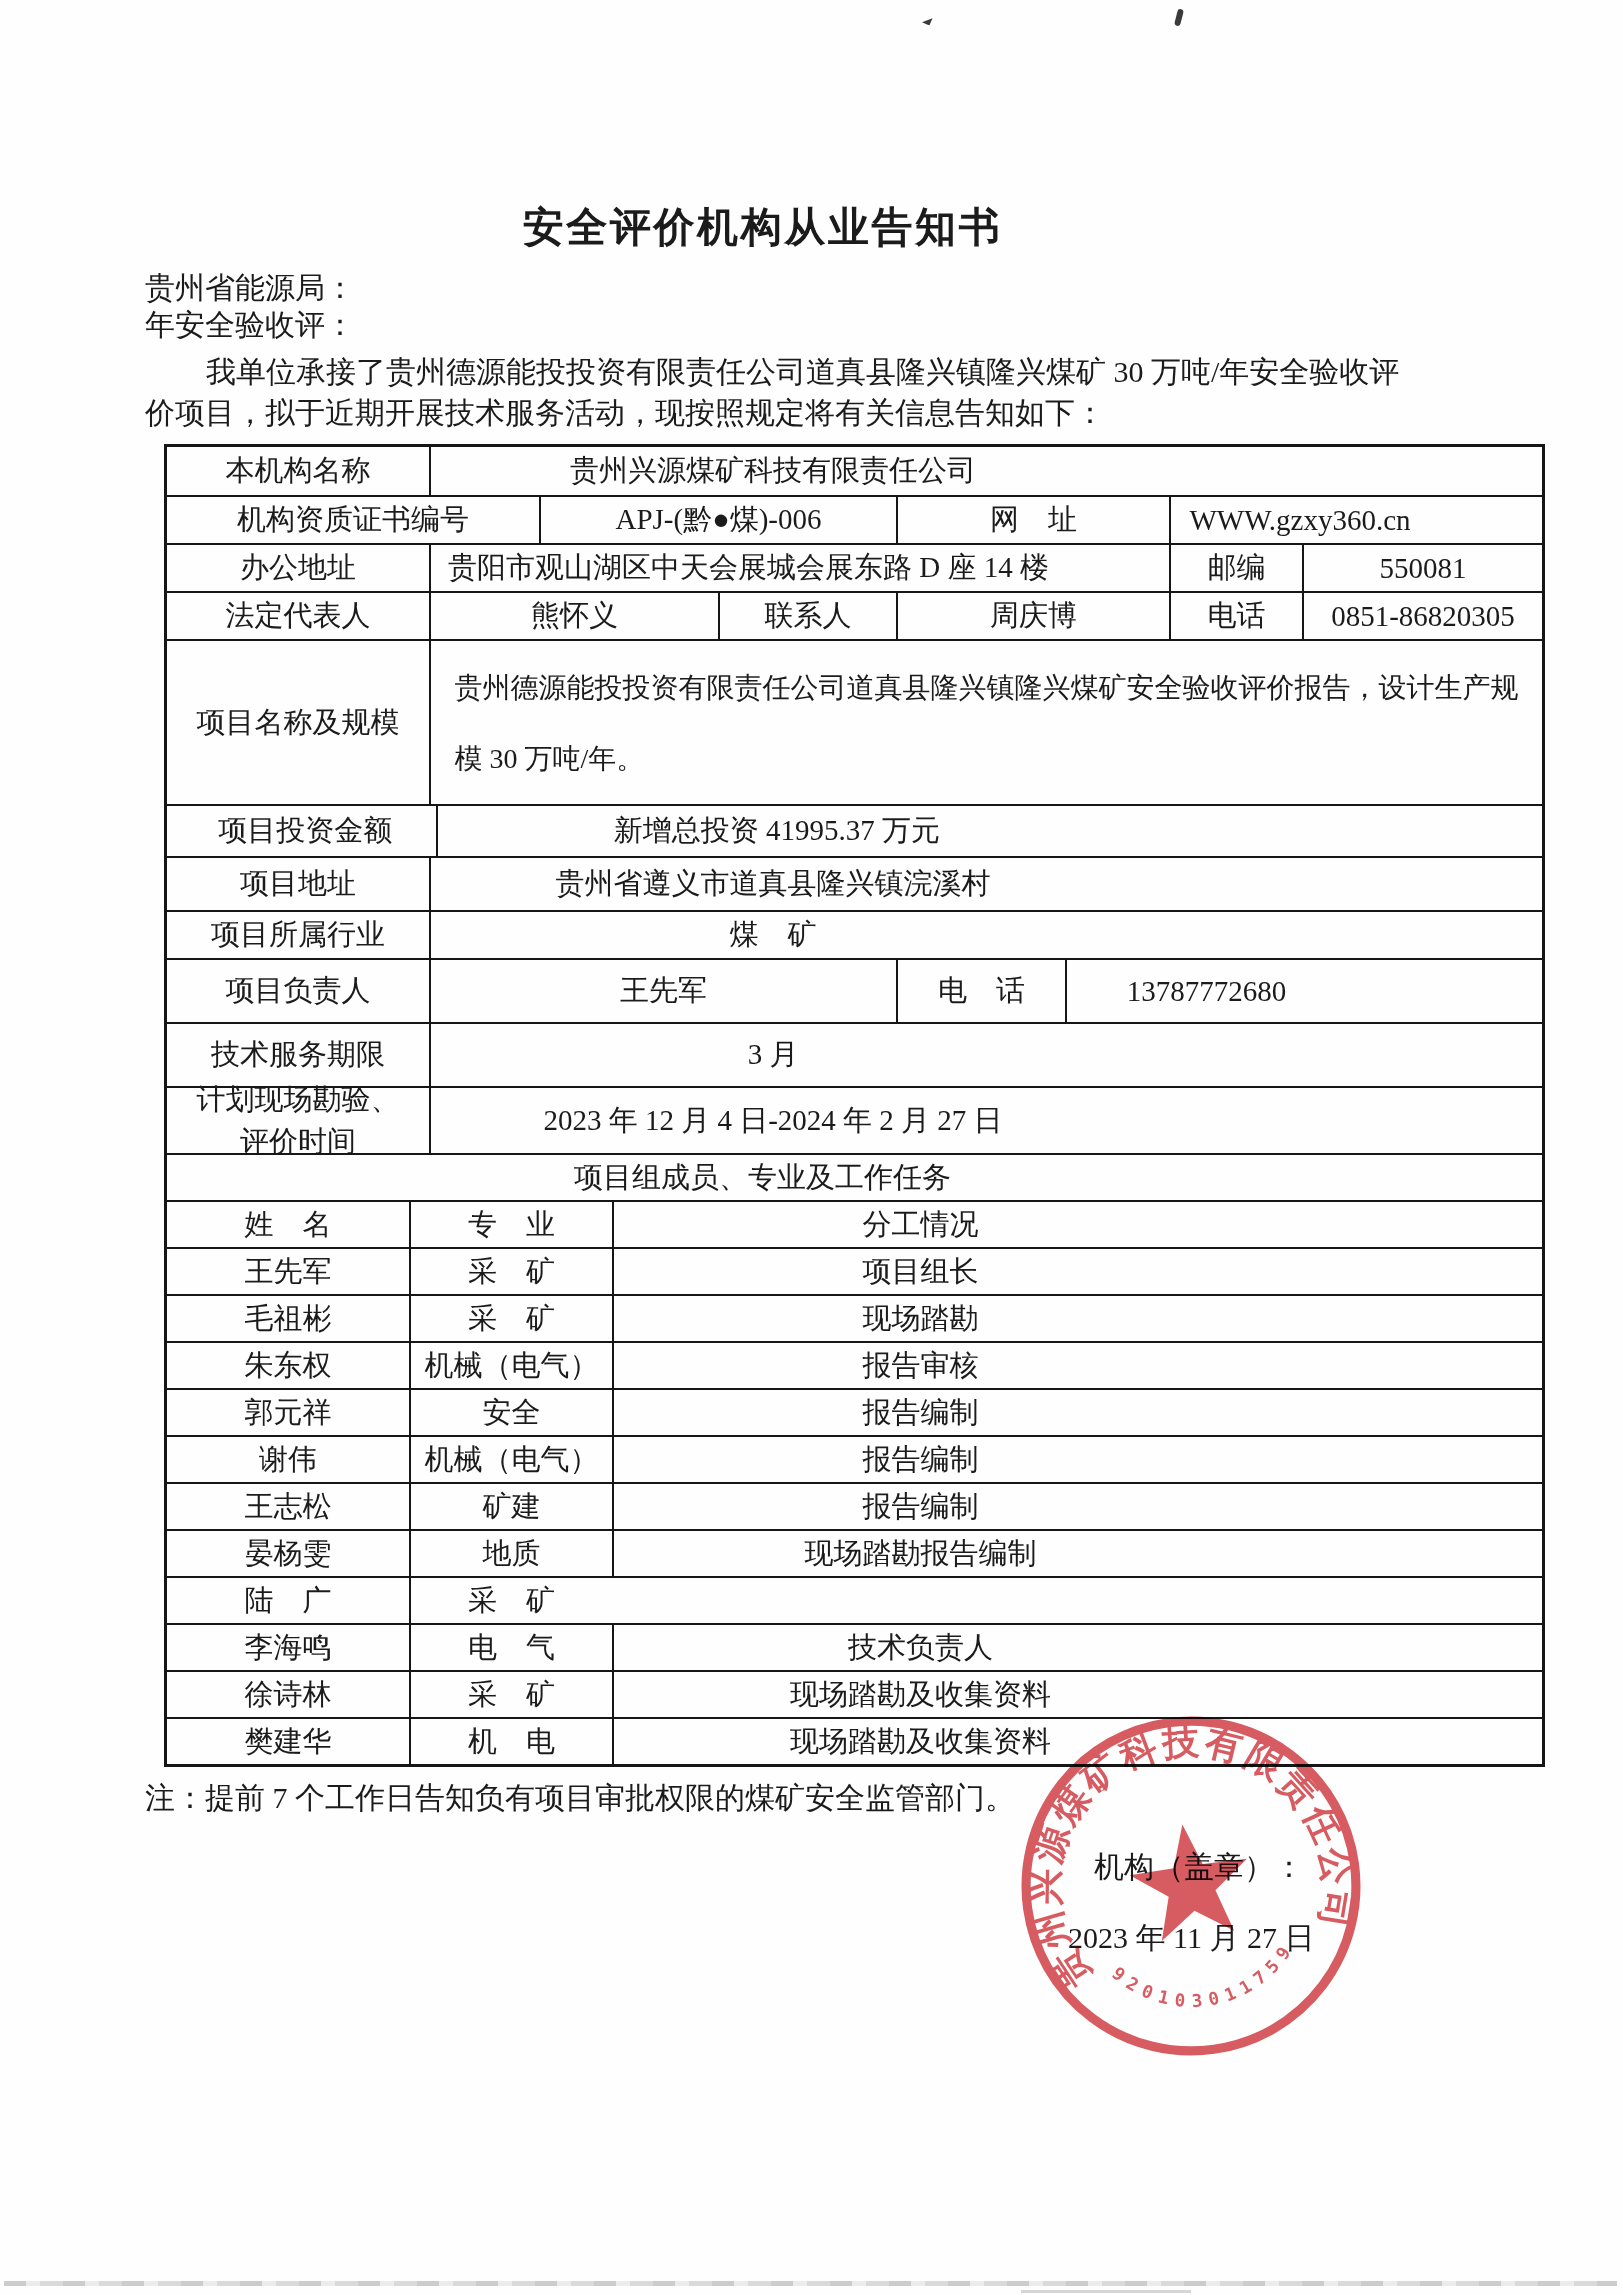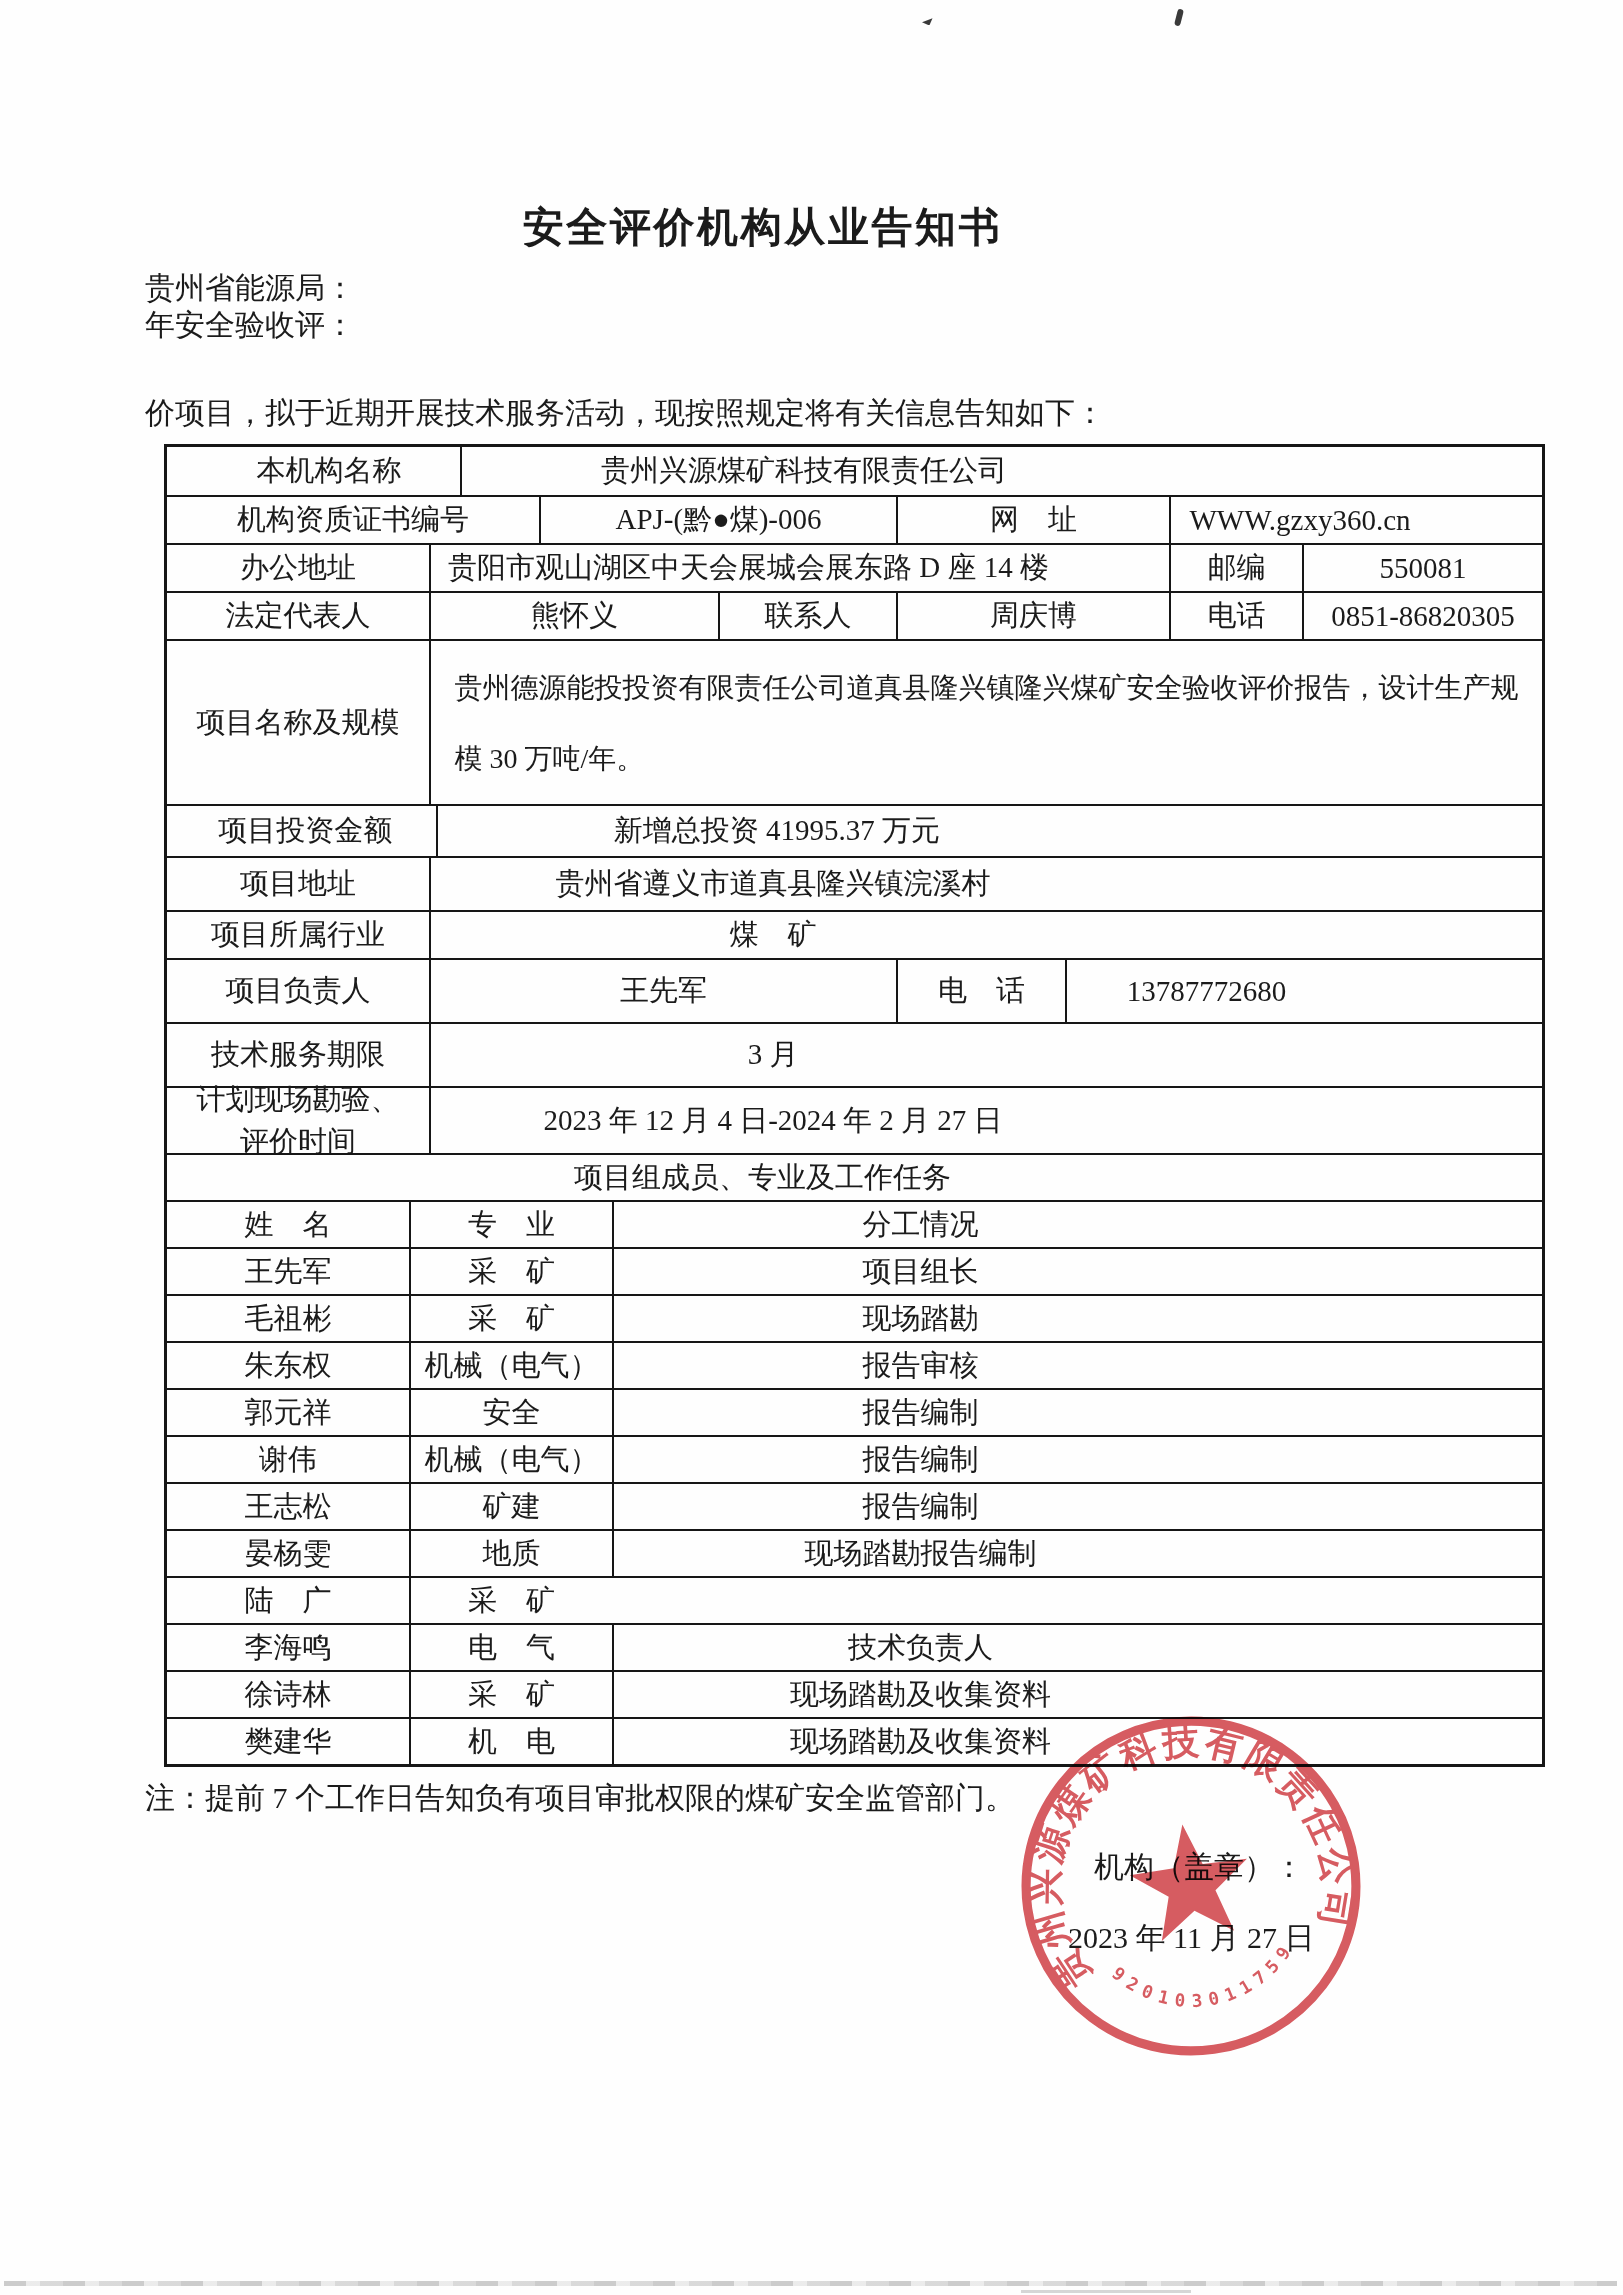--- a/index.html
+++ b/index.html
@@ -6,21 +6,21 @@
   .page{position:relative;width:1623px;height:2295px;background:#fefefe;overflow:hidden;
         font-family:"Liberation Serif","DejaVu Serif",serif;color:#1b1b1b;}
   .abs{position:absolute;}
   .title{top:200px;left:0;right:98px;text-align:center;font-size:41px;font-weight:700;
          letter-spacing:2.6px;font-family:"Liberation Sans","DejaVu Sans",sans-serif;}
   .line{position:absolute;font-size:30px;white-space:nowrap;}
   
   .tbl{position:absolute;left:164px;top:444px;width:1375px;border:3.3px solid #161616;
        box-sizing:content-box;display:flex;flex-direction:column;font-size:29px;}
   .r{display:flex;box-sizing:border-box;border-top:2.6px solid #161616;width:1375px;}
-  .r.first{border-top:none;margin-left:31px;}
+  .r.first{border-top:none;}
   .c{box-sizing:border-box;border-left:2px solid #161616;display:flex;align-items:center;
      justify-content:center;white-space:nowrap;overflow:visible;}
   .c.nc{border-left:none;}
   .cell-left{justify-content:flex-start;}
   
   .h74{height:48px;} .h80{height:52px;padding-left:8px;} .h82{height:54px;} .h98{height:64px;}
   .h102{height:67px;} .h252{height:165px;} .h72{height:47px;}
   
   .w401{width:262px;} .w1699{width:1112px;}
   .w568{width:372px;} .w546{width:357px;} .w417{width:273px;} .w569{width:372px;}
@@ -60,20 +60,21 @@
 <div class="page">
 
   <div class="speck s1"></div>
   <div class="speck s2"></div>
 
   <div class="abs title">安全评价机构从业告知书</div>
 
   <div class="line" style="top:268px;left:145px;">贵州省能源局：</div>
   <div class="line" style="top:305px;left:145px;">年安全验收评：</div>
 
+  <div class="line" style="top:352px;left:206px;">我单位承接了贵州德源能投投资有限责任公司道真县隆兴镇隆兴煤矿 30 万吨/年安全验收评</div>
   <div class="line" style="top:393px;left:145px;">价项目，拟于近期开展技术服务活动，现按照规定将有关信息告知如下：</div>
 
   <div class="tbl">
 
     <div class="r first h74">
       <div class="c nc w401">本机构名称</div>
       <div class="c w1699">
           <span class="sh325">贵州兴源煤矿科技有限责任公司</span>
         </div>
     </div>

